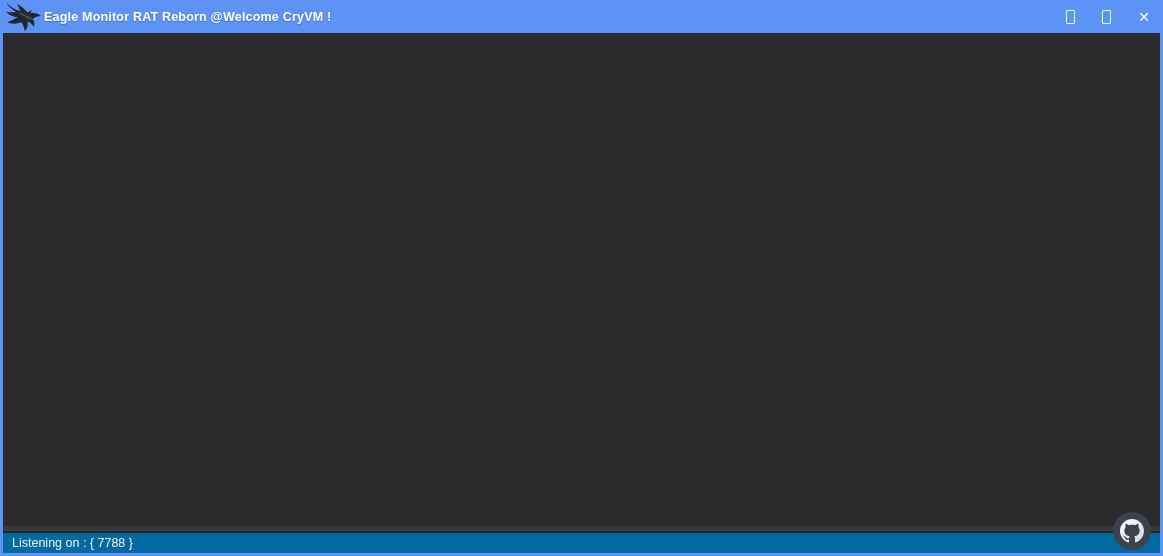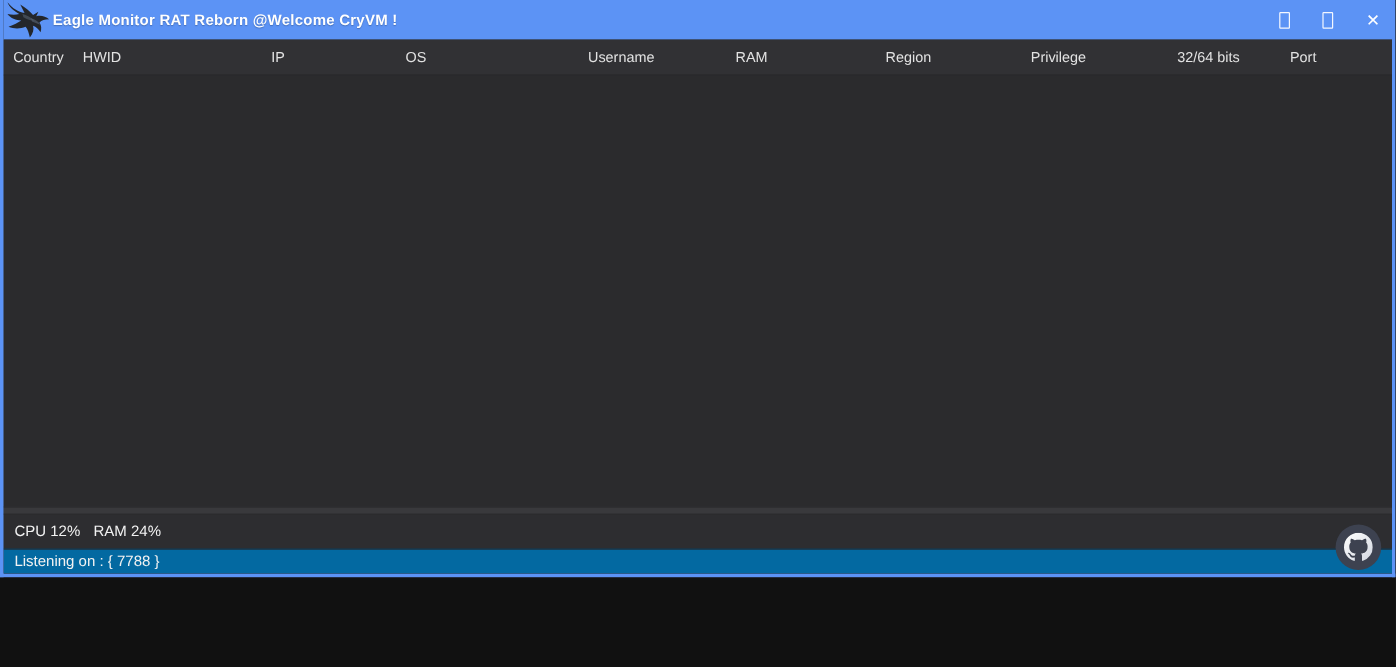--- a/index.html
+++ b/index.html
@@ -1,19 +1,19 @@
 <!DOCTYPE html>
 <html><head>
 <meta charset="utf-8">
 <style>
   * { margin:0; padding:0; box-sizing:border-box; }
   html,body { width:1163px; height:556px; background:#111; font-family:"Liberation Sans", sans-serif; }
 
   .window {
-    position:relative; width:1163px; height:481px;
+    position:relative; width:1163px; height:556px;
     display:flex; flex-direction:column;
     background:#2b2b2d;
     border-left:3px solid #5c93f5;
     border-right:3px solid #5c93f5;
     border-bottom:3px solid #5c93f5;
     overflow:hidden;
     justify-content:center;
   }
 
   
@@ -99,41 +99,25 @@
       <path fill="#5a6674" opacity="0.6" d="M24 16 C28 17 31 19 33 22 C30 21 27 20 25 19 Z"></path>
     </svg>
     <span class="title">Eagle Monitor RAT Reborn @Welcome CryVM !</span>
     <div class="controls">
       <span class="ctrl-box"></span>
       <span class="ctrl-box"></span>
       <span class="ctrl-x">✕</span>
     </div>
   </div>
 
-  <div class="hdr">
-    <span class="c0">Country</span>
-    <span class="c1">HWID</span>
-    <span class="c2">IP</span>
-    <span class="c3">OS</span>
-    <span class="c4">Username</span>
-    <span class="c5">RAM</span>
-    <span class="c6">Region</span>
-    <span class="c7">Privilege</span>
-    <span class="c8">32/64 bits</span>
-    <span class="c9">Port</span>
-  </div>
 
   <div class="client-area"></div>
 
   <div class="scroll-strip"></div>
 
-  <div class="cpu-row">
-    <span>CPU 12%</span>
-    <span>RAM 24%</span>
-  </div>
 
   <div class="listen-row">
     <span>Listening on : { 7788 }</span>
   </div>
 
   <div class="gh">
     <svg viewBox="0 0 24 24" aria-hidden="true">
       <defs>
         <linearGradient id="octoGrad" x1="0" y1="0" x2="1" y2="1">
           <stop offset="0" stop-color="#ffffff"></stop>

